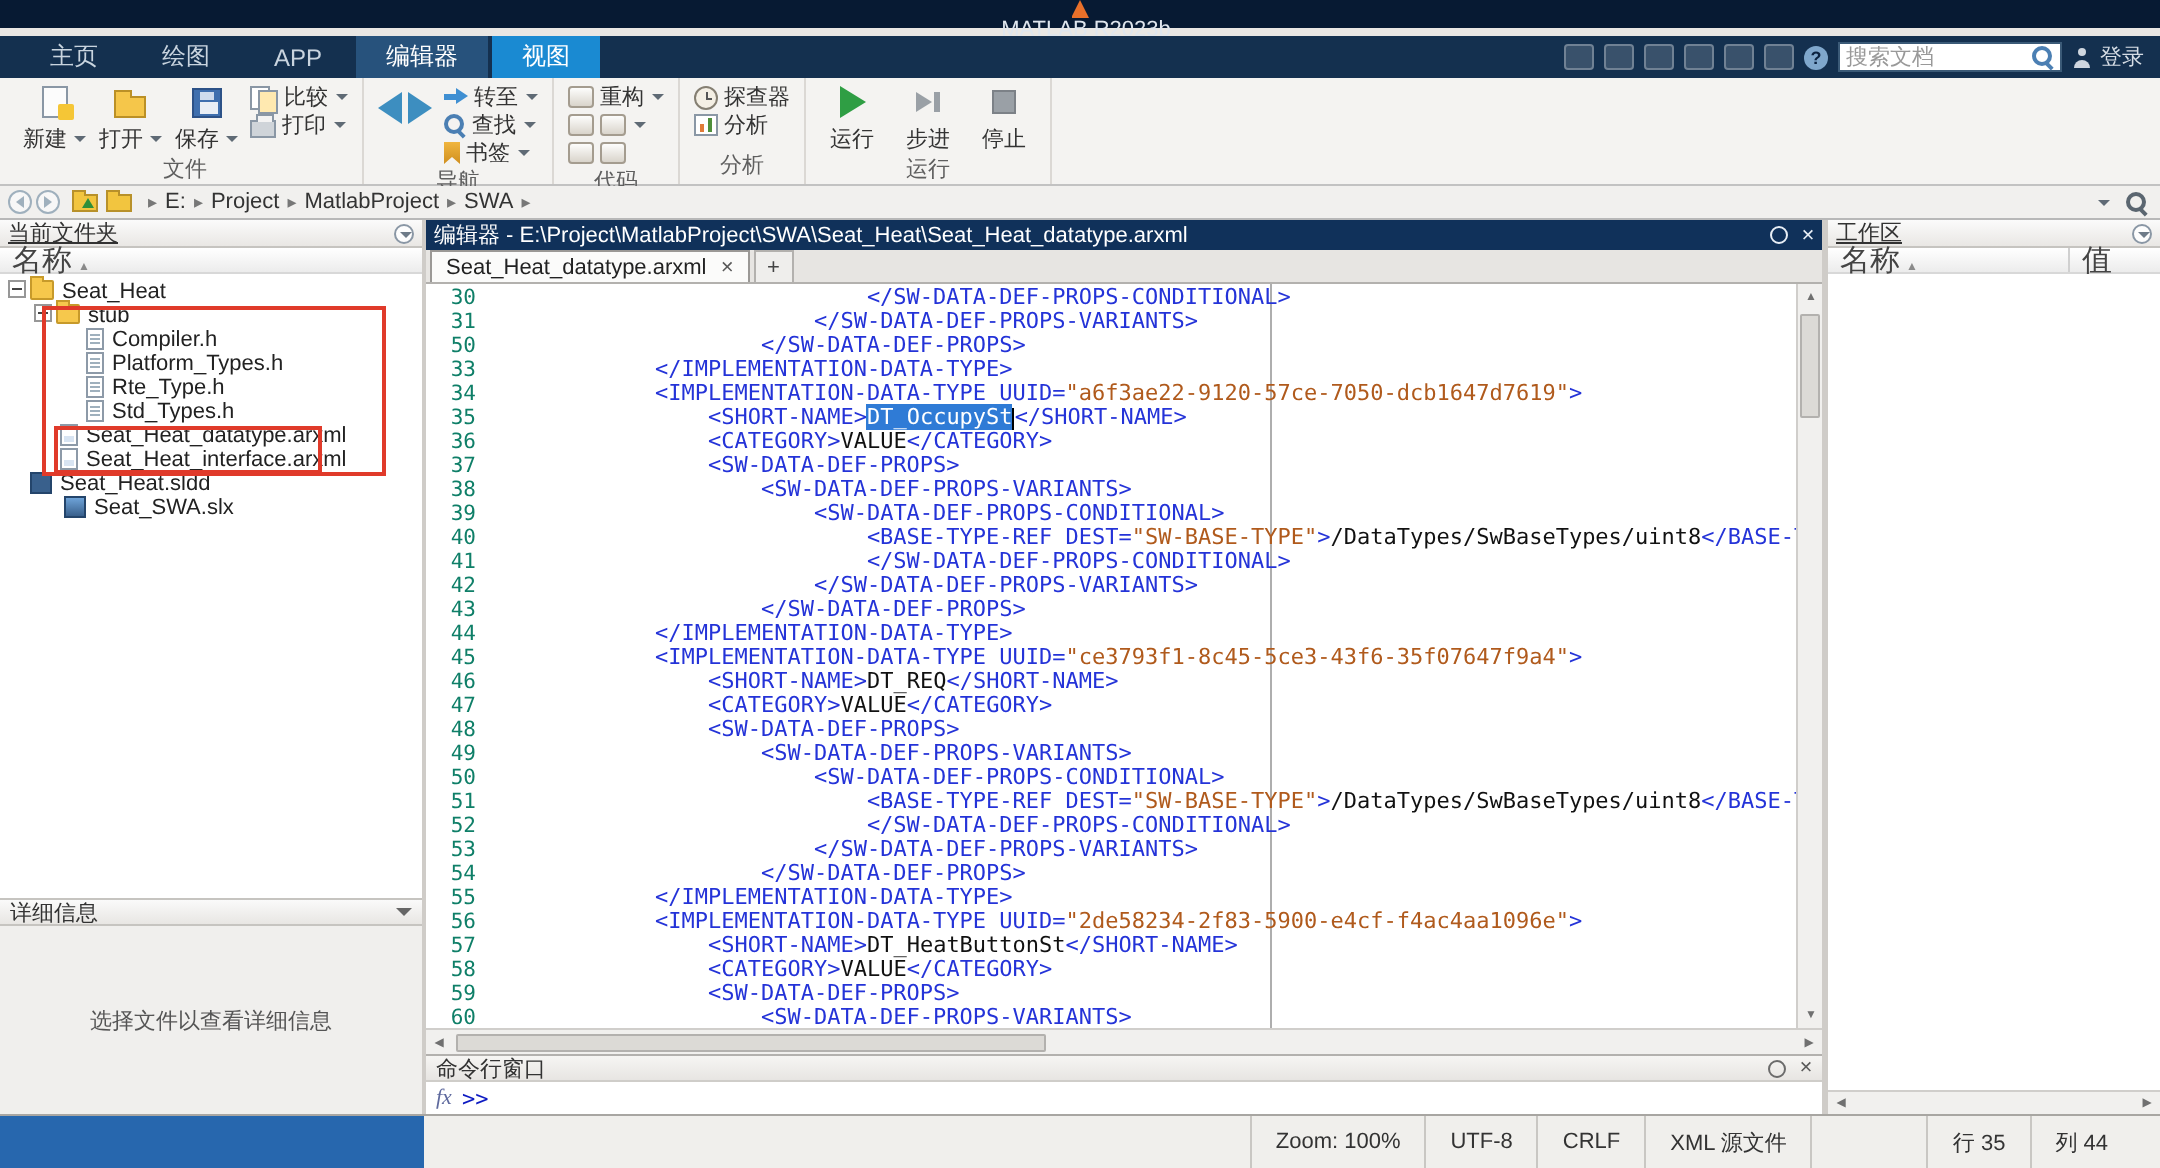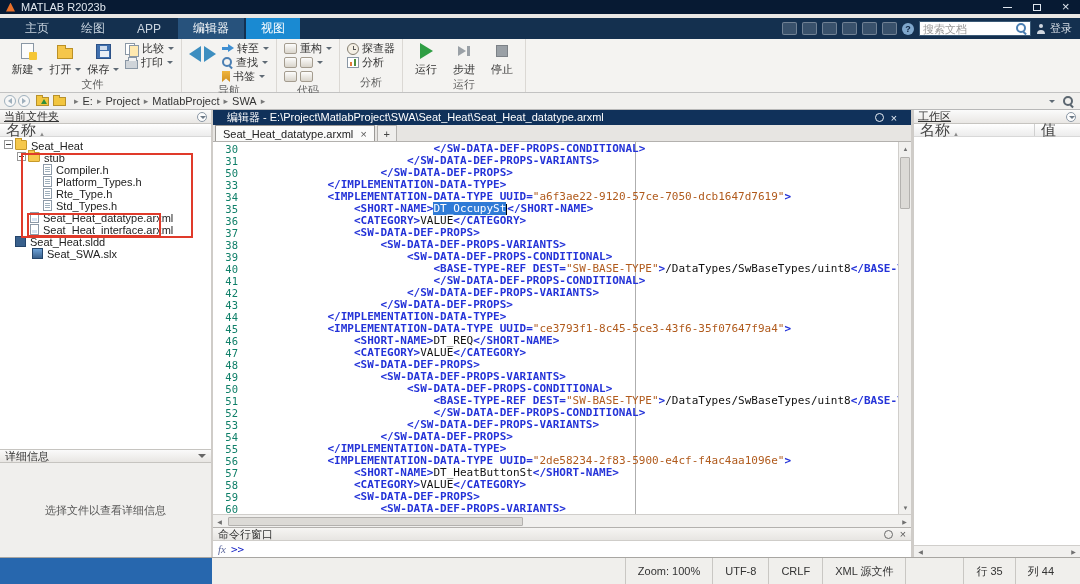--- a/index.html
+++ b/index.html
@@ -2,21 +2,21 @@
 <html><head>
 <meta charset="utf-8">
 <style>
   html,body{margin:0;padding:0;background:#8d8d8d;}
   #app{position:relative;width:1080px;height:584px;overflow:hidden;background:#e9e7e4;
        font-family:"Liberation Sans","DejaVu Sans",sans-serif;font-size:12px;color:#222;
        -webkit-user-select:none;user-select:none;}
   #app *{box-sizing:border-box;}
 
   
-  .titlebar{position:absolute;top:0;left:0;right:0;height:14px;background:#071a33;display:flex;align-items:center;padding-left:6px;color:#dfe6ee;}
+  .titlebar{position:absolute;top:0;left:0;right:0;height:14px;background:#071a33;display:flex;align-items:center;padding-left:6px;color:#dfe6ee;flex-direction:column;}
   .logo{width:9px;height:9px;background:#e8702a;clip-path:polygon(50% 0,100% 100%,0 100%);margin-right:6px;flex:none;}
   .wtitle{font-size:11px;}
   .winctl{margin-left:auto;display:flex;height:100%;}
   .winbtn{width:29px;display:flex;align-items:center;justify-content:center;cursor:default;}
   .ic-min{width:9px;height:1px;background:#dfe6ee;display:block;}
   .ic-max{width:8px;height:7px;border:1px solid #dfe6ee;display:block;}
   .ic-close::before{content:"×";color:#dfe6ee;font-size:13px;line-height:1;}
 
   
   .tabstrip{position:absolute;top:18px;left:0;right:0;height:21px;background:#14304f;display:flex;align-items:stretch;padding-left:10px;}
@@ -131,34 +131,34 @@
   .rb2{left:27px;top:76px;width:134px;height:24px;}
   .dethead{height:14px;background:linear-gradient(#fafafa,#e8e6e3);border-top:1px solid #c6c4c0;border-bottom:1px solid #c6c4c0;display:flex;align-items:center;padding:0 5px;font-size:11px;color:#333;flex:none;}
   .detbody{height:94px;background:#f0efed;display:flex;align-items:center;justify-content:center;font-size:11px;color:#555;flex:none;}
 
   
   .lsplit{position:absolute;top:110px;left:211px;width:2px;bottom:27px;background:#cfccc8;}
   .rsplit{position:absolute;top:110px;left:911px;width:3px;bottom:27px;background:#cfccc8;}
 
   
   .editor{position:absolute;top:110px;left:213px;width:698px;height:417px;display:flex;flex-direction:column;background:#fff;}
-  .edtitle{height:15px;background:#10315a;color:#fff;display:flex;align-items:center;font-size:11px;padding:0 14px;flex:none;}
+  .edtitle{height:15px;background:#10315a;color:#fff;display:flex;align-items:center;font-size:11px;padding:0 4px;flex:none;}
   .edtitle-text{white-space:nowrap;overflow:hidden;text-overflow:ellipsis;}
   .edtitle-icons{margin-left:auto;display:flex;align-items:center;gap:7px;}
   .edtabs{height:17px;background:#e7e5e2;border-bottom:1px solid #b3b1ae;display:flex;align-items:flex-end;padding-left:2px;flex:none;}
   .edtab{height:16px;background:#fbfbfa;border:1px solid #9b9996;border-bottom:none;display:flex;align-items:center;padding:0 7px;font-size:11px;color:#222;gap:7px;}
   .edtab-plus{width:20px;height:16px;border:1px solid #b3b1ae;border-bottom:none;background:#efeeec;display:flex;align-items:center;justify-content:center;color:#444;margin-left:2px;}
   .edtab-plus::before{content:"+";font-size:11px;}
   .edbody{flex:1;display:flex;overflow:hidden;position:relative;}
   .gutter{width:30px;background:#fff;color:#0f7f68;font:10.5px "DejaVu Sans Mono",monospace;text-align:right;padding:1px 5px 0 0;flex:none;}
   .ln{height:12px;line-height:12px;}
   .codewrap{position:relative;flex:1;overflow:hidden;font:11px "DejaVu Sans Mono",monospace;padding-top:1px;}
   .guide{position:absolute;top:0;bottom:0;left:392px;width:1px;background:#aeaeae;}
   .code-line{height:12px;line-height:12px;white-space:pre;padding-left:5px;position:relative;}
-  .xtag{color:#2433d8;font-weight:bold;}
+  .xtag{color:#2433d8;}
   .xstr{color:#b05a1c;}
   .xtxt{color:#111;}
   .code-sel{background:#2f7bd6;color:#fff;}
   .caret{display:inline-block;width:1px;height:11px;background:#000;vertical-align:text-bottom;}
   .vscroll{width:13px;flex:none;background:#f1f0ee;border-left:1px solid #d0cecb;display:flex;flex-direction:column;}
   .vtrack{flex:1;position:relative;}
   .vthumb{position:absolute;top:2px;left:1px;right:1px;height:52px;background:#dcdad6;border:1px solid #b3b1ae;border-radius:1px;}
   .sarr{width:13px;height:13px;display:flex;align-items:center;justify-content:center;color:#707070;flex:none;}
   .sarr::before{font-size:6px;}
   .sarr.up::before{content:"▲";}

